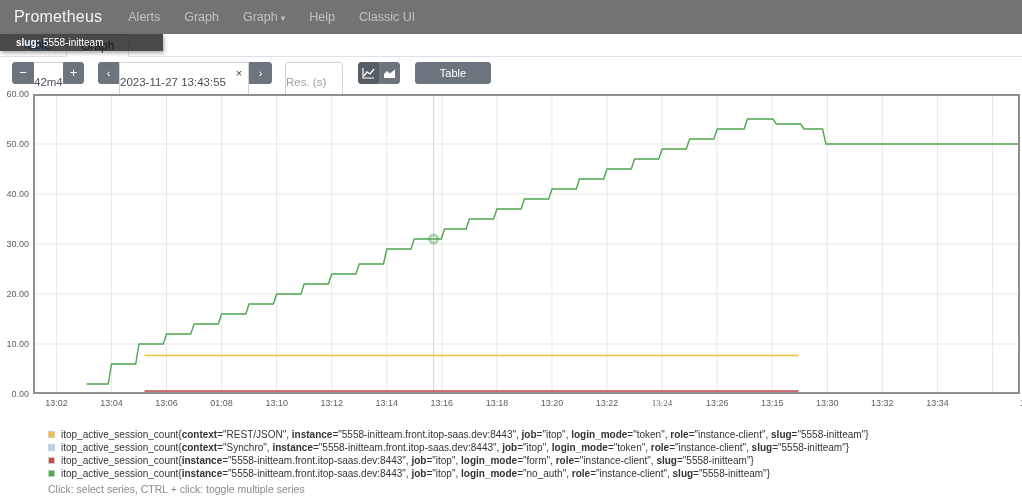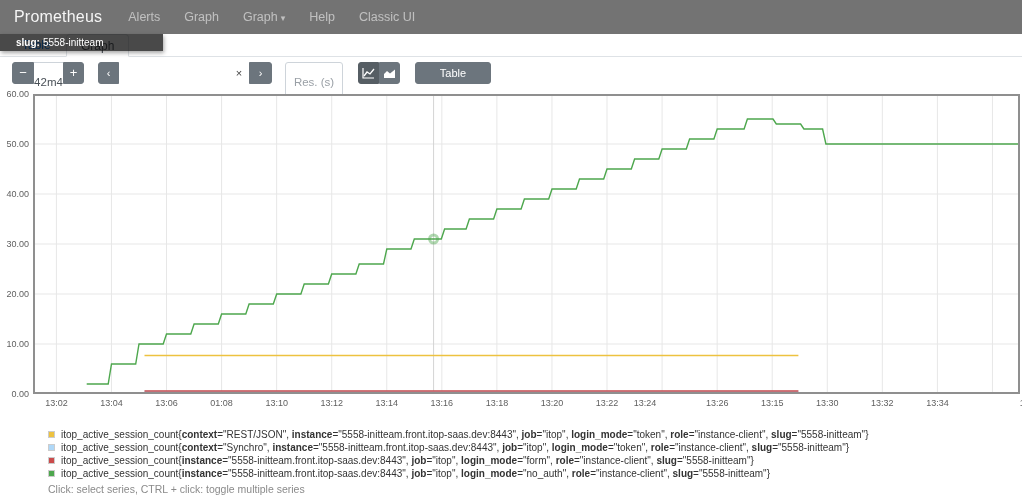--- a/index.html
+++ b/index.html
@@ -28,21 +28,21 @@
                   padding-left:16px; box-shadow:1px 2px 4px rgba(0,0,0,.35); z-index:5; white-space:nowrap; }
   .slug-tooltip b { font-weight:bold; margin-right:3px; }
 
   
   .toolbar { position:absolute; top:62px; left:0; width:1022px; height:24px; }
   .btn { position:absolute; top:0; height:22px; background:#6c757d; color:#fff; border:1px solid #6c757d;
          border-radius:3px; font-size:13px; line-height:20px; text-align:center; cursor:pointer;
          font-family:"Liberation Sans", sans-serif; }
   .btn-active { background:#565e64; border-color:#565e64; }
   .tb-input { position:absolute; top:0; height:40px; border:1px solid #ced4da; background:#fff;
-              font-size:11.5px; color:#495057; text-align:center; font-family:"Liberation Sans", sans-serif; }
+              font-size:11.5px; color:#495057; text-align:left; font-family:"Liberation Sans", sans-serif; }
   .tb-input::placeholder { color:#9aa0a6; }
   .dur-minus { left:12px; width:22px; border-radius:3px 0 0 3px; }
   .dur-input { left:34px; width:29px; border-left:none; border-right:none; }
   .dur-plus  { left:63px; width:21px; border-radius:0 3px 3px 0; }
   .time-prev { left:98px; width:21px; border-radius:3px 0 0 3px; font-size:11px; }
   .time-input{ left:119px; width:130px; padding-right:18px; font-size:11.5px; }
   .time-clear{ position:absolute; top:4px; left:232px; width:14px; height:14px; color:#444; font-size:11px;
                line-height:14px; text-align:center; cursor:pointer; z-index:2; }
   .time-next { left:249px; width:23px; border-radius:0 3px 3px 0; font-size:11px; }
   .res-input { left:285px; width:58px; border-radius:3px; }
@@ -85,20 +85,21 @@
   </div>
 
   <div class="slug-tooltip"><b>slug:</b><span>5558-initteam</span></div>
 
   <div class="toolbar">
     <div class="btn dur-minus">−</div>
     <input class="tb-input dur-input" value="42m4" style="">
     <div class="btn dur-plus">+</div>
 
     <div class="btn time-prev">‹</div>
+    <input class="tb-input time-input" value="2023-11-27 13:43:55" style="">
     <div class="time-clear">×</div>
     <div class="btn time-next">›</div>
 
     <input class="tb-input res-input" placeholder="Res. (s)" style="">
 
     <div class="btn btn-active charttype-line"><span><svg width="13" height="12" viewBox="0 0 13 12">
             <polyline points="1,1 1,11 12,11" fill="none" stroke="#fff" stroke-width="1.2"></polyline>
             <polyline points="2,9 5,5 8,7 12,2" fill="none" stroke="#fff" stroke-width="1.3"></polyline>
           </svg></span></div>
     <div class="btn charttype-stacked"><span><svg width="13" height="12" viewBox="0 0 13 12">
@@ -157,21 +158,21 @@
       <div class="xlabel" style="left: 91.4644px;">13:04</div>
       <div class="xlabel" style="left: 146.527px;">13:06</div>
       <div class="xlabel" style="left: 201.59px;">01:08</div>
       <div class="xlabel" style="left: 256.653px;">13:10</div>
       <div class="xlabel" style="left: 311.715px;">13:12</div>
       <div class="xlabel" style="left: 366.778px;">13:14</div>
       <div class="xlabel" style="left: 421.841px;">13:16</div>
       <div class="xlabel" style="left: 476.904px;">13:18</div>
       <div class="xlabel" style="left: 531.967px;">13:20</div>
       <div class="xlabel" style="left: 587.029px;">13:22</div>
-      <div class="xlabel" style="left: 625px;">13:24</div>
+      <div class="xlabel" style="left: 642px; font-family: Liberation Serif, serif;">13:24</div>
       <div class="xlabel" style="left: 697.155px;">13:26</div>
       <div class="xlabel" style="left: 752.218px;">13:15</div>
       <div class="xlabel" style="left: 807.28px;">13:30</div>
       <div class="xlabel" style="left: 862.343px;">13:32</div>
       <div class="xlabel" style="left: 917.406px;">13:34</div>
       <div class="xlabel" style="left: 1011px;">13:36</div>
     </div>
 
   <div class="legend" id="legend">
       <div class="legend-row">

